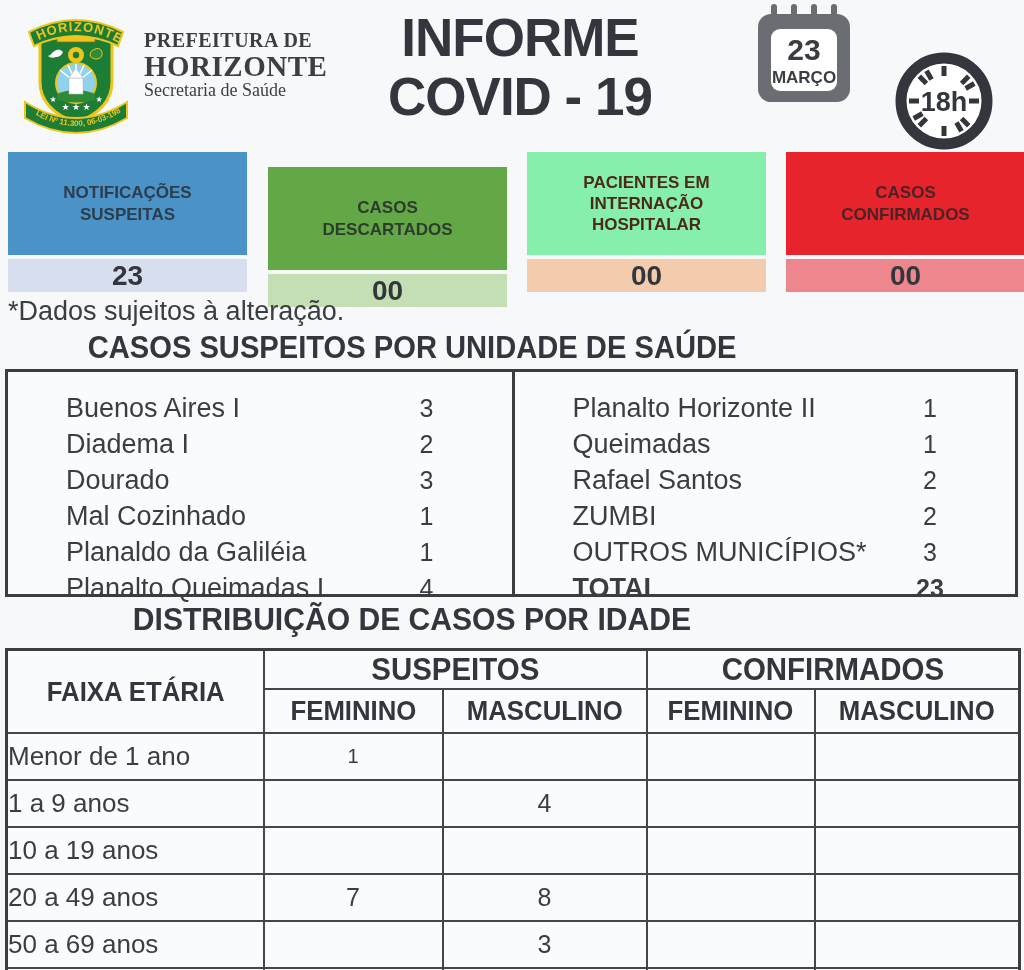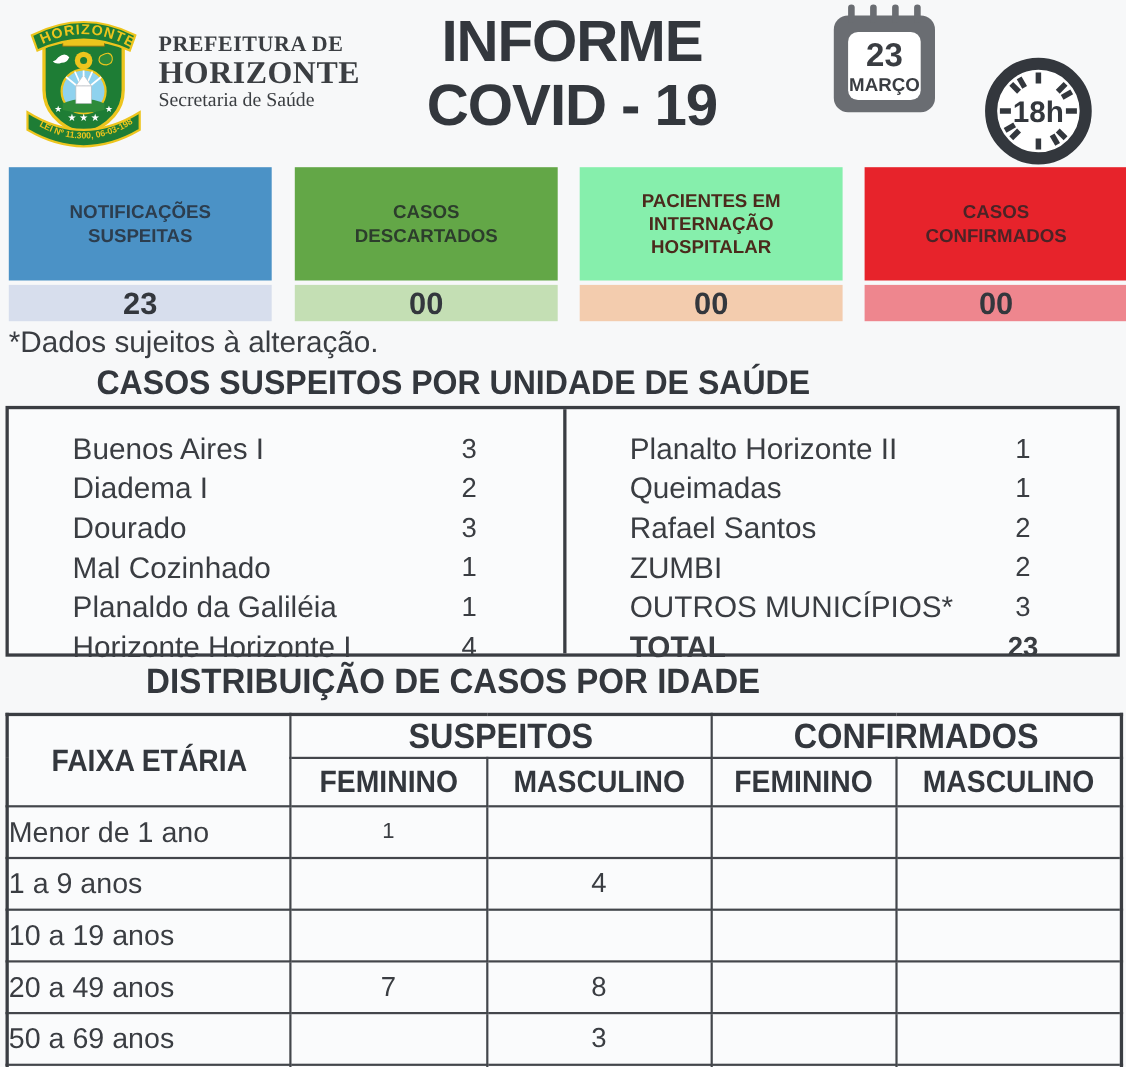--- a/index.html
+++ b/index.html
@@ -20,21 +20,21 @@
   .calendar{position:absolute;left:752px;top:2px;width:104px;height:110px;}
   .clock{position:absolute;left:893px;top:50px;width:102px;height:102px;}
   
   .stat-card{position:absolute;top:152px;width:239px;}
   .stat-card .label{height:103px;display:flex;align-items:center;justify-content:center;
     text-align:center;font-weight:bold;font-size:17px;line-height:1.25;padding:0 28px;box-sizing:border-box;}
   .stat-card .value{margin-top:4px;height:33px;line-height:33px;text-align:center;
     font-weight:bold;font-size:28px;color:#33373d;}
   .card-blue  .label{background:#4b92c6;color:#2c3d4e;}
   .card-blue  .value{background:#d7deed;}
-  .card-green .label{background:#63a747;color:#2c3d2c;}
+  .card-green .label{background:#63a747;color:#2c3d2c;margin-top:15px;}
   .card-green .value{background:#c4dfb4;}
   .card-orange .label{background:#86efac;color:#4b2a1c;}
   .card-orange .value{background:#f3ccae;}
   .card-red   .label{background:#e7232b;color:#4b2326;}
   .card-red   .value{background:#ee868e;}
   
   .note{position:absolute;left:8px;top:296px;font-size:27px;color:#3a3d42;}
   .sec-title{position:absolute;left:0;width:824px;text-align:center;
     font-weight:bold;color:#33373d;}
   .sec-title span{display:inline-block;transform:scaleX(.94);}
@@ -200,21 +200,21 @@
       </div>
       <div class="unit-row">
         <span class="uname">Mal Cozinhado</span>
         <span class="uval">1</span>
       </div>
       <div class="unit-row">
         <span class="uname">Planaldo da Galiléia</span>
         <span class="uval">1</span>
       </div>
       <div class="unit-row">
-        <span class="uname">Horizonte Horizonte I</span>
+        <span class="uname">Planalto Queimadas I</span>
         <span class="uval">4</span>
       </div>
     </div>
     <div class="units-col right">
       <div class="unit-row">
         <span class="uname">Planalto Horizonte II</span>
         <span class="uval">1</span>
       </div>
       <div class="unit-row">
         <span class="uname">Queimadas</span>

